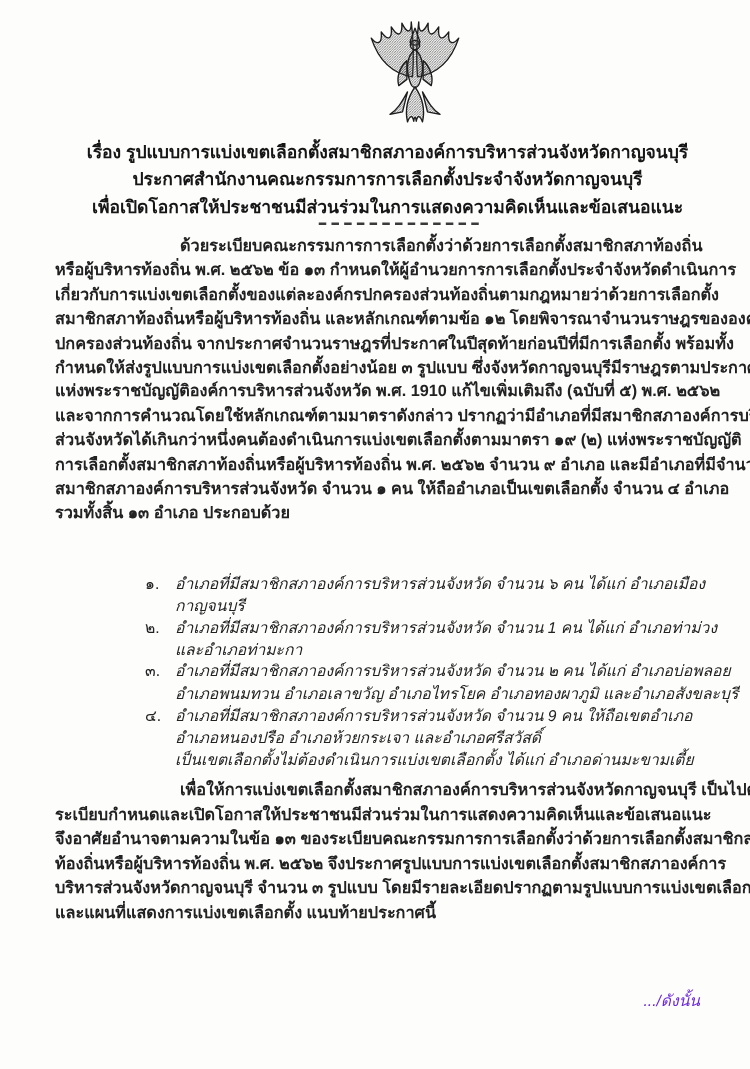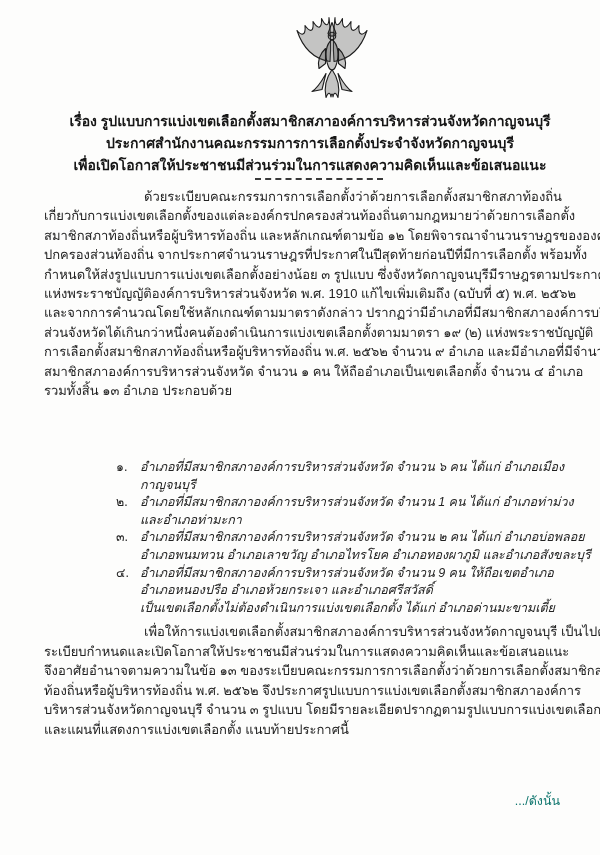--- a/index.html
+++ b/index.html
@@ -34,21 +34,21 @@
     top: 178px; left: 255px;
     width: 128px; height: 0;
     border-top: 2px dashed #3a3a3a;
   }
   .para {
     position: absolute;
     left: 44px; width: 516px;
     font-size: 13px;
     color: #222;
   }
-  .para .tline { white-space: nowrap; }
+  .para .tline { white-space: nowrap; font-weight: bold; }
   .para1 { top: 187px; line-height: 19.4px; }
   .para2 { top: 622px; line-height: 19.6px; }
   .indent { padding-left: 100px; }
   .district-list {
     position: absolute;
     top: 459px; left: 116px; width: 450px;
     font-size: 12.5px;
     line-height: 17.6px;
     color: #222;
   }
@@ -56,21 +56,22 @@
   .list-item .num {
     flex: 0 0 24px;
     white-space: nowrap;
   }
   .list-item .item-lines { flex: 1; font-style: italic; }
   .list-item .item-lines div { white-space: nowrap; }
   .footer-note {
     position: absolute;
     top: 791px; right: 40px;
     font-size: 12.5px;
-    color: #0f766e;
+    color: #6d28d9;
+    font-style: italic;
   }
 </style>
 </head>
 <body>
 
 <div class="page">
 
   <div class="emblem">
     <svg width="100" height="98" viewBox="0 0 200 190" xmlns="http://www.w3.org/2000/svg">
       <defs>
@@ -97,20 +98,21 @@
   <div class="title-block">
     <div>เรื่อง  รูปแบบการแบ่งเขตเลือกตั้งสมาชิกสภาองค์การบริหารส่วนจังหวัดกาญจนบุรี</div>
     <div>ประกาศสำนักงานคณะกรรมการการเลือกตั้งประจำจังหวัดกาญจนบุรี</div>
     <div>เพื่อเปิดโอกาสให้ประชาชนมีส่วนร่วมในการแสดงความคิดเห็นและข้อเสนอแนะ</div>
   </div>
 
   <div class="divider"></div>
 
   <div class="para para1">
     <div class="tline indent">ด้วยระเบียบคณะกรรมการการเลือกตั้งว่าด้วยการเลือกตั้งสมาชิกสภาท้องถิ่น</div>
+    <div class="tline">หรือผู้บริหารท้องถิ่น พ.ศ. ๒๕๖๒ ข้อ ๑๓ กำหนดให้ผู้อำนวยการการเลือกตั้งประจำจังหวัดดำเนินการ</div>
     <div class="tline">เกี่ยวกับการแบ่งเขตเลือกตั้งของแต่ละองค์กรปกครองส่วนท้องถิ่นตามกฎหมายว่าด้วยการเลือกตั้ง</div>
     <div class="tline">สมาชิกสภาท้องถิ่นหรือผู้บริหารท้องถิ่น และหลักเกณฑ์ตามข้อ ๑๒ โดยพิจารณาจำนวนราษฎรขององค์กร</div>
     <div class="tline">ปกครองส่วนท้องถิ่น จากประกาศจำนวนราษฎรที่ประกาศในปีสุดท้ายก่อนปีที่มีการเลือกตั้ง พร้อมทั้ง</div>
     <div class="tline">กำหนดให้ส่งรูปแบบการแบ่งเขตเลือกตั้งอย่างน้อย ๓ รูปแบบ ซึ่งจังหวัดกาญจนบุรีมีราษฎรตามประกาศ</div>
     <div class="tline">แห่งพระราชบัญญัติองค์การบริหารส่วนจังหวัด พ.ศ. 1910 แก้ไขเพิ่มเติมถึง (ฉบับที่ ๕) พ.ศ. ๒๕๖๒</div>
     <div class="tline">และจากการคำนวณโดยใช้หลักเกณฑ์ตามมาตราดังกล่าว ปรากฏว่ามีอำเภอที่มีสมาชิกสภาองค์การบริหาร</div>
     <div class="tline">ส่วนจังหวัดได้เกินกว่าหนึ่งคนต้องดำเนินการแบ่งเขตเลือกตั้งตามมาตรา ๑๙ (๒) แห่งพระราชบัญญัติ</div>
     <div class="tline">การเลือกตั้งสมาชิกสภาท้องถิ่นหรือผู้บริหารท้องถิ่น พ.ศ. ๒๕๖๒ จำนวน ๙ อำเภอ และมีอำเภอที่มีจำนวน</div>
     <div class="tline">สมาชิกสภาองค์การบริหารส่วนจังหวัด จำนวน ๑ คน ให้ถืออำเภอเป็นเขตเลือกตั้ง จำนวน ๔ อำเภอ</div>
     <div class="tline">รวมทั้งสิ้น ๑๓ อำเภอ ประกอบด้วย</div>

